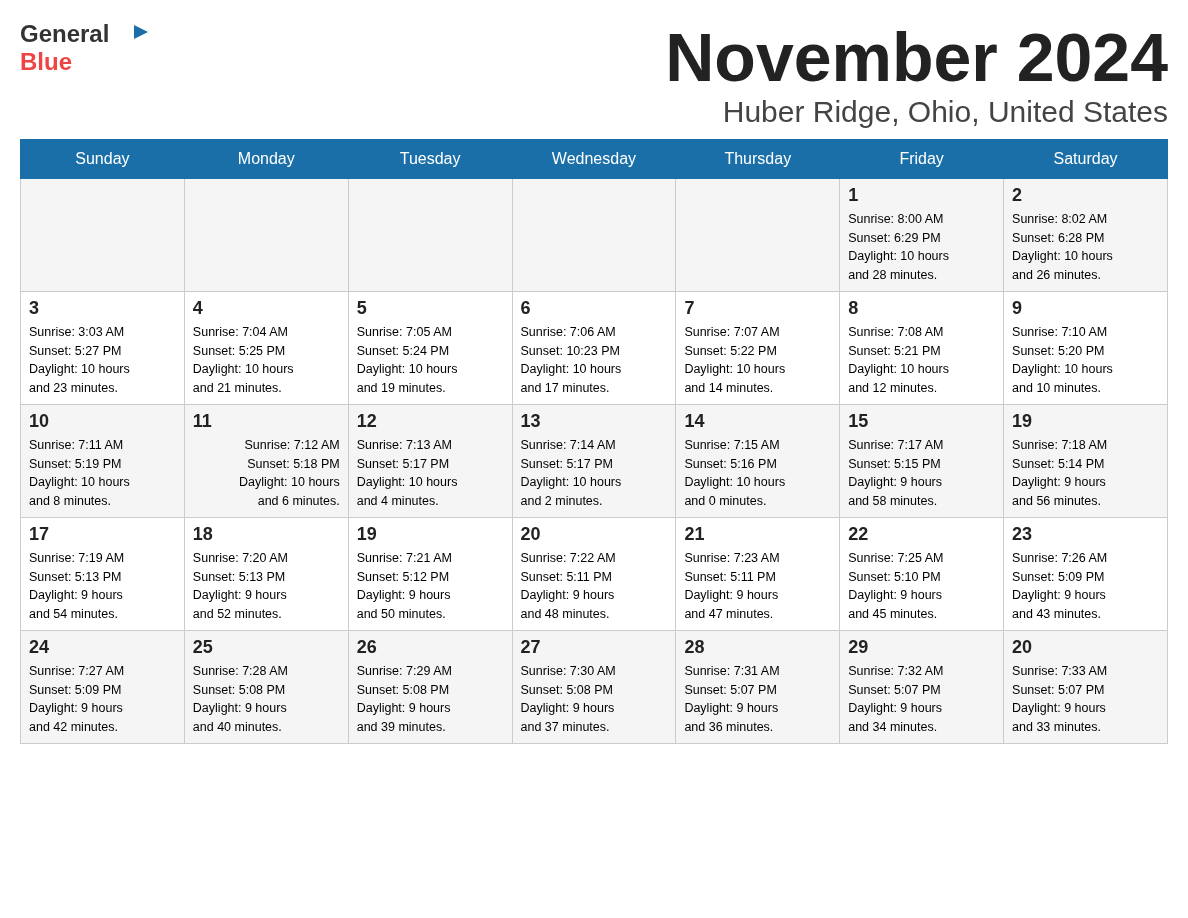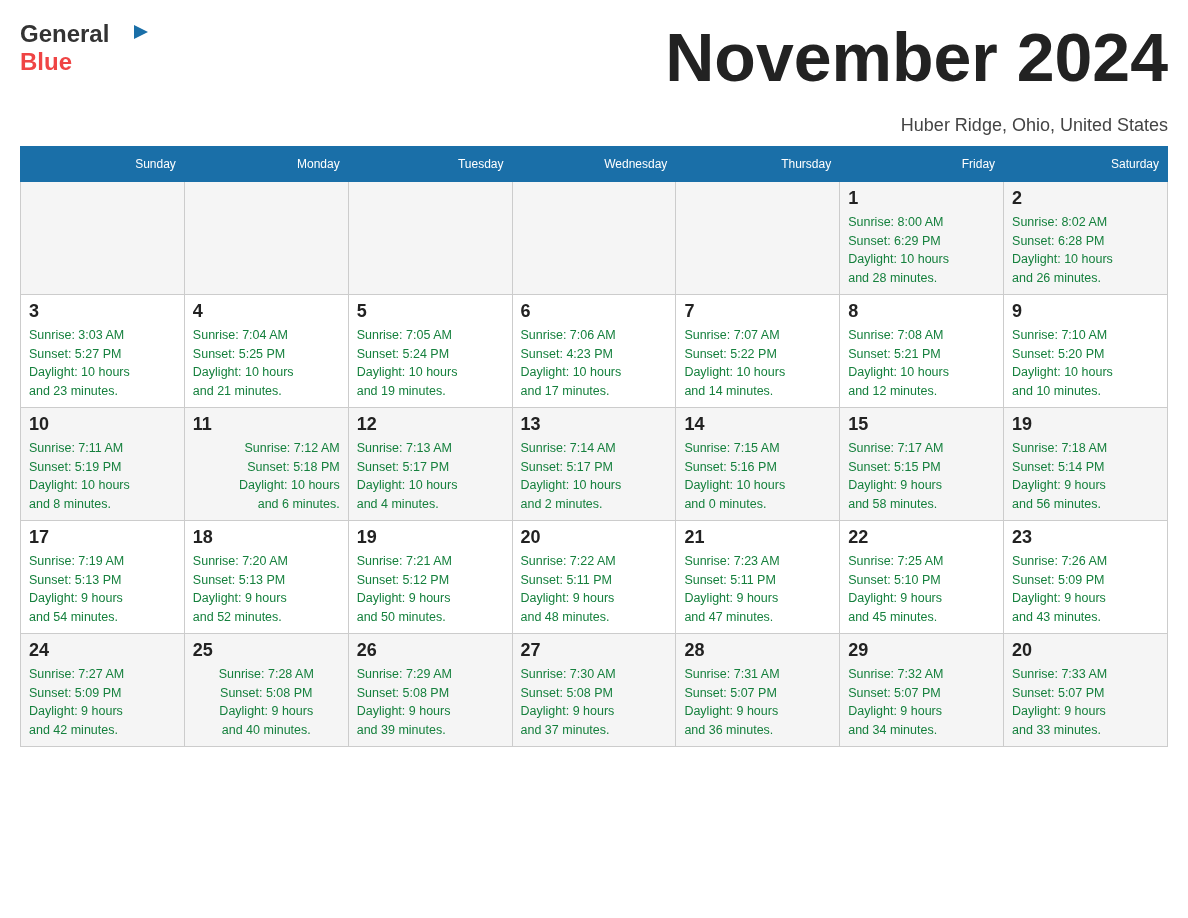--- a/index.html
+++ b/index.html
@@ -24,36 +24,36 @@
     .title-block {
       text-align: right;
     }
     .month-title {
       font-size: 68px;
       font-weight: bold;
       color: #222;
       line-height: 1.1;
     }
     .location-title {
-      font-size: 18px;
+      font-size: 30px;
       color: #444;
-      margin-top: 20px;
+      margin-top: 0;
     }
     .calendar {
       width: 100%;
       border-collapse: collapse;
       margin-top: 10px;
     }
     .calendar thead th {
       background-color: #1a6fa8;
       color: #fff;
-      font-size: 12px;
+      font-size: 16px;
       font-weight: normal;
       padding: 10px 8px;
-      text-align: right;
+      text-align: center;
       border: 1px solid #1a6fa8;
     }
     .calendar tbody td {
       vertical-align: top;
       border: 1px solid #ccc;
       padding: 6px 8px;
       width: 14.28%;
       min-height: 100px;
       font-size: 13px;
       color: #333;
@@ -68,21 +68,21 @@
     .day-number {
       font-size: 18px;
       font-weight: bold;
       color: #222;
       display: block;
       margin-bottom: 4px;
     }
     .day-info {
       font-size: 12.5px;
       line-height: 1.5;
-      color: #15803d;
+      color: #000000;
     }
     .empty-cell {
       background: #f5f5f5;
     }
     .logo-line1 {
       font-size: 24px;
       font-weight: bold;
       color: #333;
     }
     .logo-line2 {
@@ -164,21 +164,21 @@
         <td>
           <span class="day-number">5</span>
           <div class="day-info" style="white-space: pre-line;">Sunrise: 7:05 AM
 Sunset: 5:24 PM
 Daylight: 10 hours
 and 19 minutes.</div>
         </td>
         <td>
           <span class="day-number">6</span>
           <div class="day-info" style="white-space: pre-line;">Sunrise: 7:06 AM
-Sunset: 4:23 PM
+Sunset: 10:23 PM
 Daylight: 10 hours
 and 17 minutes.</div>
         </td>
         <td>
           <span class="day-number">7</span>
           <div class="day-info" style="white-space: pre-line;">Sunrise: 7:07 AM
 Sunset: 5:22 PM
 Daylight: 10 hours
 and 14 minutes.</div>
         </td>
@@ -302,21 +302,21 @@
       <tr>
         <td>
           <span class="day-number">24</span>
           <div class="day-info" style="white-space: pre-line;">Sunrise: 7:27 AM
 Sunset: 5:09 PM
 Daylight: 9 hours
 and 42 minutes.</div>
         </td>
         <td>
           <span class="day-number">25</span>
-          <div class="day-info" style="white-space: pre-line; text-align: center;">Sunrise: 7:28 AM
+          <div class="day-info" style="white-space: pre-line;">Sunrise: 7:28 AM
 Sunset: 5:08 PM
 Daylight: 9 hours
 and 40 minutes.</div>
         </td>
         <td>
           <span class="day-number">26</span>
           <div class="day-info" style="white-space: pre-line;">Sunrise: 7:29 AM
 Sunset: 5:08 PM
 Daylight: 9 hours
 and 39 minutes.</div>

